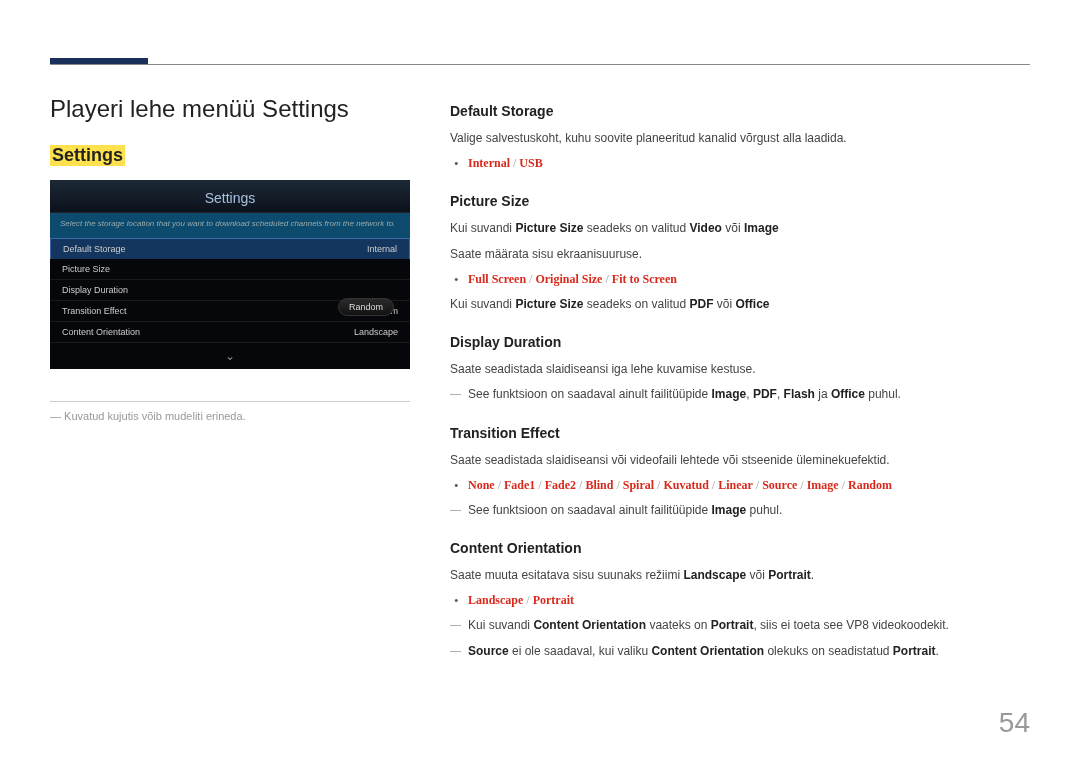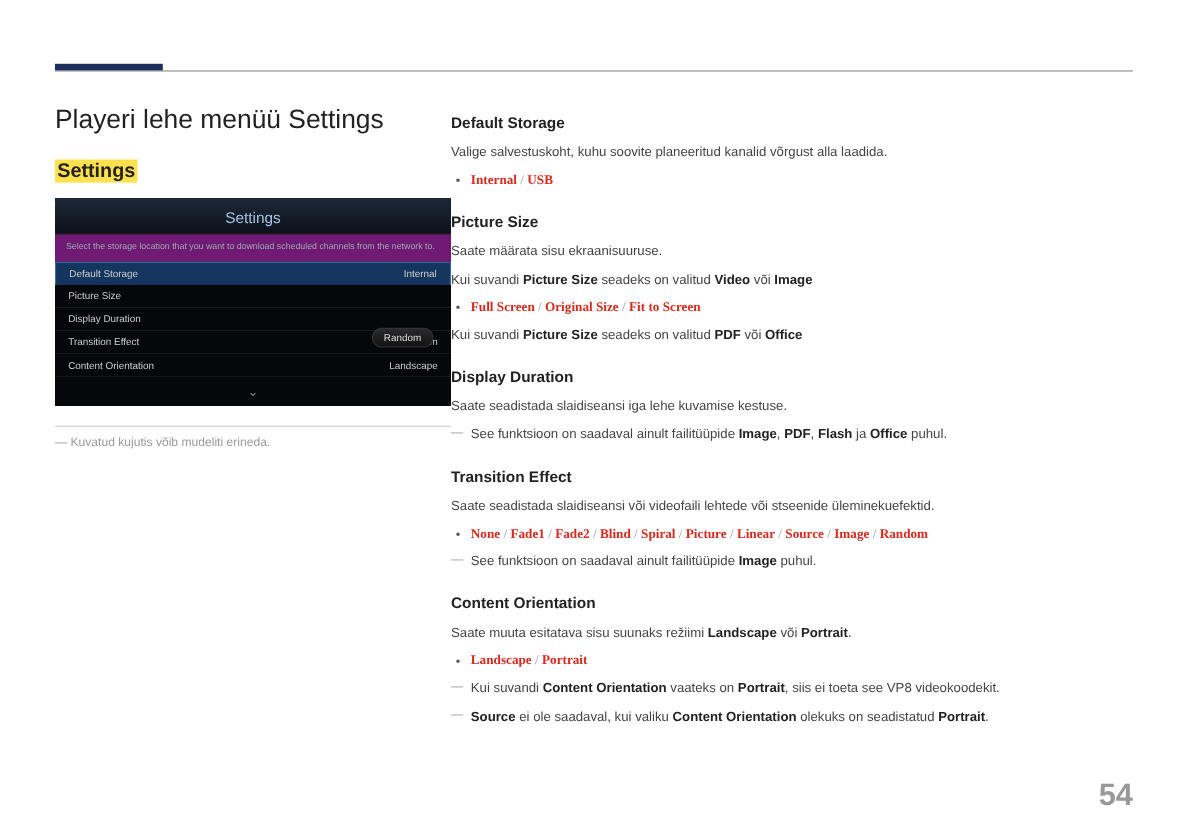--- a/index.html
+++ b/index.html
@@ -28,20 +28,21 @@
     height: 1px;
     background: #888;
   }
   .content {
     position: absolute;
     top: 95px;
     left: 50px;
     right: 50px;
     bottom: 30px;
     display: flex;
+    gap: 40px;
   }
   .left-col { width: 360px; flex-shrink: 0; }
   .right-col { flex: 1; }
   .page-title {
     font-size: 24px;
     font-weight: normal;
     color: #222;
     margin-bottom: 22px;
   }
   .settings-highlight {
@@ -71,21 +72,22 @@
     font-size: 14px;
     padding: 10px 0 6px;
     background: linear-gradient(180deg,#1d2937,#0b111a);
     border-bottom: 1px solid #222;
   }
   .device-sub {
     font-size: 8px;
     color: #9aa;
     padding: 6px 10px 10px;
     border-bottom: 1px solid #222;
-    background:#701a75;
+    background:#0c4a6e;
+    font-style:italic;
   }
   .device-row {
     display: flex;
     justify-content: space-between;
     padding: 5px 12px;
     border-bottom: 1px solid #1a1a1a;
     background:#06070a;
   }
   .device-row.sel {
     background: #14365e;
@@ -100,21 +102,21 @@
     background: linear-gradient(180deg,#2a2a2a,#121212);
     border: 1px solid #333;
     color: #ddd;
     font-size: 9px;
     padding: 3px 10px;
     border-radius: 10px;
   }
   .footnote {
     font-size: 11px;
     color: #999;
-    margin-top: 18px;
+    margin-top: 32px;
     border-top: 1px solid #ccc;
     padding-top: 8px;
   }
 
   .right-col h3 {
     font-size: 14px;
     font-weight: bold;
     color: #222;
     margin-bottom: 10px;
     margin-top: 20px;
@@ -145,21 +147,21 @@
   .dash:before { content:"―"; position:absolute; left:0; color:#999; font-size:11px; }
   .rd { color: #d9291c; font-weight: bold; }
   .bd { color: #222; font-weight: bold; }
   .sep { color: #999; }
   .pagenum {
     position: absolute;
     right: 50px;
     bottom: 24px;
     font-size: 28px;
     color: #999;
-    font-weight: 700;
+    font-weight: 400;
   }
 </style>
 </head>
 <body>
 
 <div class="top-accent"></div>
 <div class="top-rule"></div>
 
 <div class="content">
 
@@ -201,41 +203,41 @@
 
   <div class="right-col">
 
     <h3>Default Storage</h3>
     <p>Valige salvestuskoht, kuhu soovite planeeritud kanalid võrgust alla laadida.</p>
     <ul class="bullet-list">
       <li><span class="rd">Internal</span> <span class="sep">/</span> <span class="rd">USB</span></li>
     </ul>
 
     <h3>Picture Size</h3>
+    <p><span>Kui suvandi </span><span class="bd">Picture Size</span><span> seadeks on valitud </span><span class="bd">Video</span><span> või </span><span class="bd">Image</span></p>
     <p>Saate määrata sisu ekraanisuuruse.</p>
-    <p><span>Kui suvandi </span><span class="bd">Picture Size</span><span> seadeks on valitud </span><span class="bd">Video</span><span> või </span><span class="bd">Image</span></p>
     <ul class="bullet-list">
       <li><span class="rd">Full Screen</span> <span class="sep">/</span> <span class="rd">Original Size</span> <span class="sep">/</span> <span class="rd">Fit to Screen</span></li>
     </ul>
     <p><span>Kui suvandi </span><span class="bd">Picture Size</span><span> seadeks on valitud </span><span class="bd">PDF</span><span> või </span><span class="bd">Office</span></p>
 
     <h3>Display Duration</h3>
     <p>Saate seadistada slaidiseansi iga lehe kuvamise kestuse.</p>
     <p class="dash"><span>See funktsioon on saadaval ainult failitüüpide </span><span class="bd">Image</span>, <span class="bd">PDF</span>, <span class="bd">Flash</span><span> ja </span><span class="bd">Office</span><span> puhul.</span></p>
 
     <h3>Transition Effect</h3>
     <p>Saate seadistada slaidiseansi või videofaili lehtede või stseenide üleminekuefektid.</p>
     <ul class="bullet-list">
       <li>
         <span class="rd">None</span> <span class="sep">/</span>
         <span class="rd">Fade1</span> <span class="sep">/</span>
         <span class="rd">Fade2</span> <span class="sep">/</span>
         <span class="rd">Blind</span> <span class="sep">/</span>
         <span class="rd">Spiral</span> <span class="sep">/</span>
-        <span class="rd">Picture</span> <span class="sep">/</span>
+        <span class="rd">Kuvatud</span> <span class="sep">/</span>
         <span class="rd">Linear</span> <span class="sep">/</span>
         <span class="rd">Source</span> <span class="sep">/</span>
         <span class="rd">Image</span> <span class="sep">/</span>
         <span class="rd">Random</span>
       </li>
     </ul>
     <p class="dash"><span>See funktsioon on saadaval ainult failitüüpide </span><span class="bd">Image</span><span> puhul.</span></p>
 
     <h3>Content Orientation</h3>
     <p><span>Saate muuta esitatava sisu suunaks režiimi </span><span class="bd">Landscape</span><span> või </span><span class="bd">Portrait</span><span>.</span></p>

